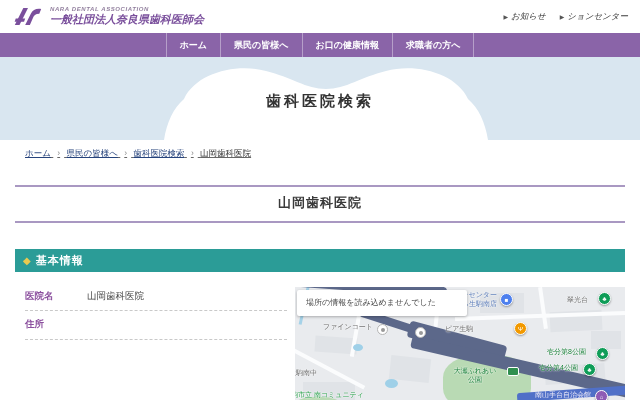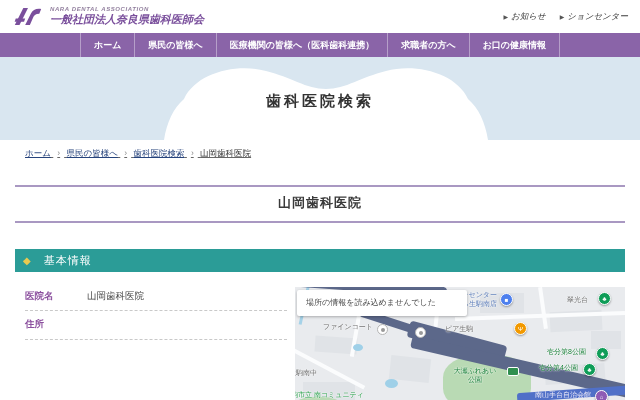--- a/index.html
+++ b/index.html
@@ -32,21 +32,21 @@
   .crumb-current{color:#333;}
   .bc-sep{margin:0 4px;color:#888;}
 
   
   .title-block{margin:25px 15px 0;border-top:2px solid #a998c2;border-bottom:2px solid #a998c2;padding:7px 0 9px;text-align:center;}
   .clinic-title{font-size:13px;font-weight:bold;color:#3a3a3a;letter-spacing:1px;}
 
   
   .section-bar{margin:26px 15px 0;height:23px;background:#2b9c97;display:flex;align-items:center;padding-left:8px;box-sizing:border-box;}
   .diamond{color:#e9c94f;font-size:10px;margin-right:5px;}
-  .section-title{color:#fff;font-size:11px;font-weight:normal;letter-spacing:1px;margin-left:8px;}
+  .section-title{color:#fff;font-size:11px;font-weight:bold;letter-spacing:1px;}
 
   
   .info{position:relative;height:137px;}
   .rows{position:absolute;left:25px;top:11px;width:262px;}
   .row{display:flex;padding:7px 0 9px;border-bottom:1px dashed #c9c9c9;font-size:9.5px;line-height:1.2;align-items:center;}
   .lbl{width:62px;flex-shrink:0;color:#8b4f9e;font-weight:bold;}
   .val{color:#444;}
 
   
   .map{position:absolute;left:295px;top:15px;width:330px;height:122px;background:#e9ebee;overflow:hidden;cursor:grab;}
@@ -91,23 +91,22 @@
       <span class="top-link">
         <span class="tri">▶</span>
         <span>ションセンター</span>
       </span>
     </div>
   </div>
 
   <div class="nav">
     <div class="nav-item">ホーム</div>
     <div class="nav-item">県民の皆様へ</div>
-    <div class="nav-item">医療機関の皆様へ（医科歯科連携）</div>
+    <div class="nav-item">お口の健康情報</div>
     <div class="nav-item">求職者の方へ</div>
-    <div class="nav-item">お口の健康情報</div>
   </div>
 
   <div class="hero">
     <svg class="tooth" width="340" height="130" viewBox="0 0 340 130">
       <path d="M10,130 C2,92 8,55 28,38 C40,12 80,2 110,10 C135,16 150,28 170,28 C190,28 205,16 230,10 C260,2 300,12 312,38 C332,55 338,92 330,130 Z" fill="#ffffff"></path>
     </svg>
     <div class="hero-title">歯科医院検索</div>
 
   </div>
 

